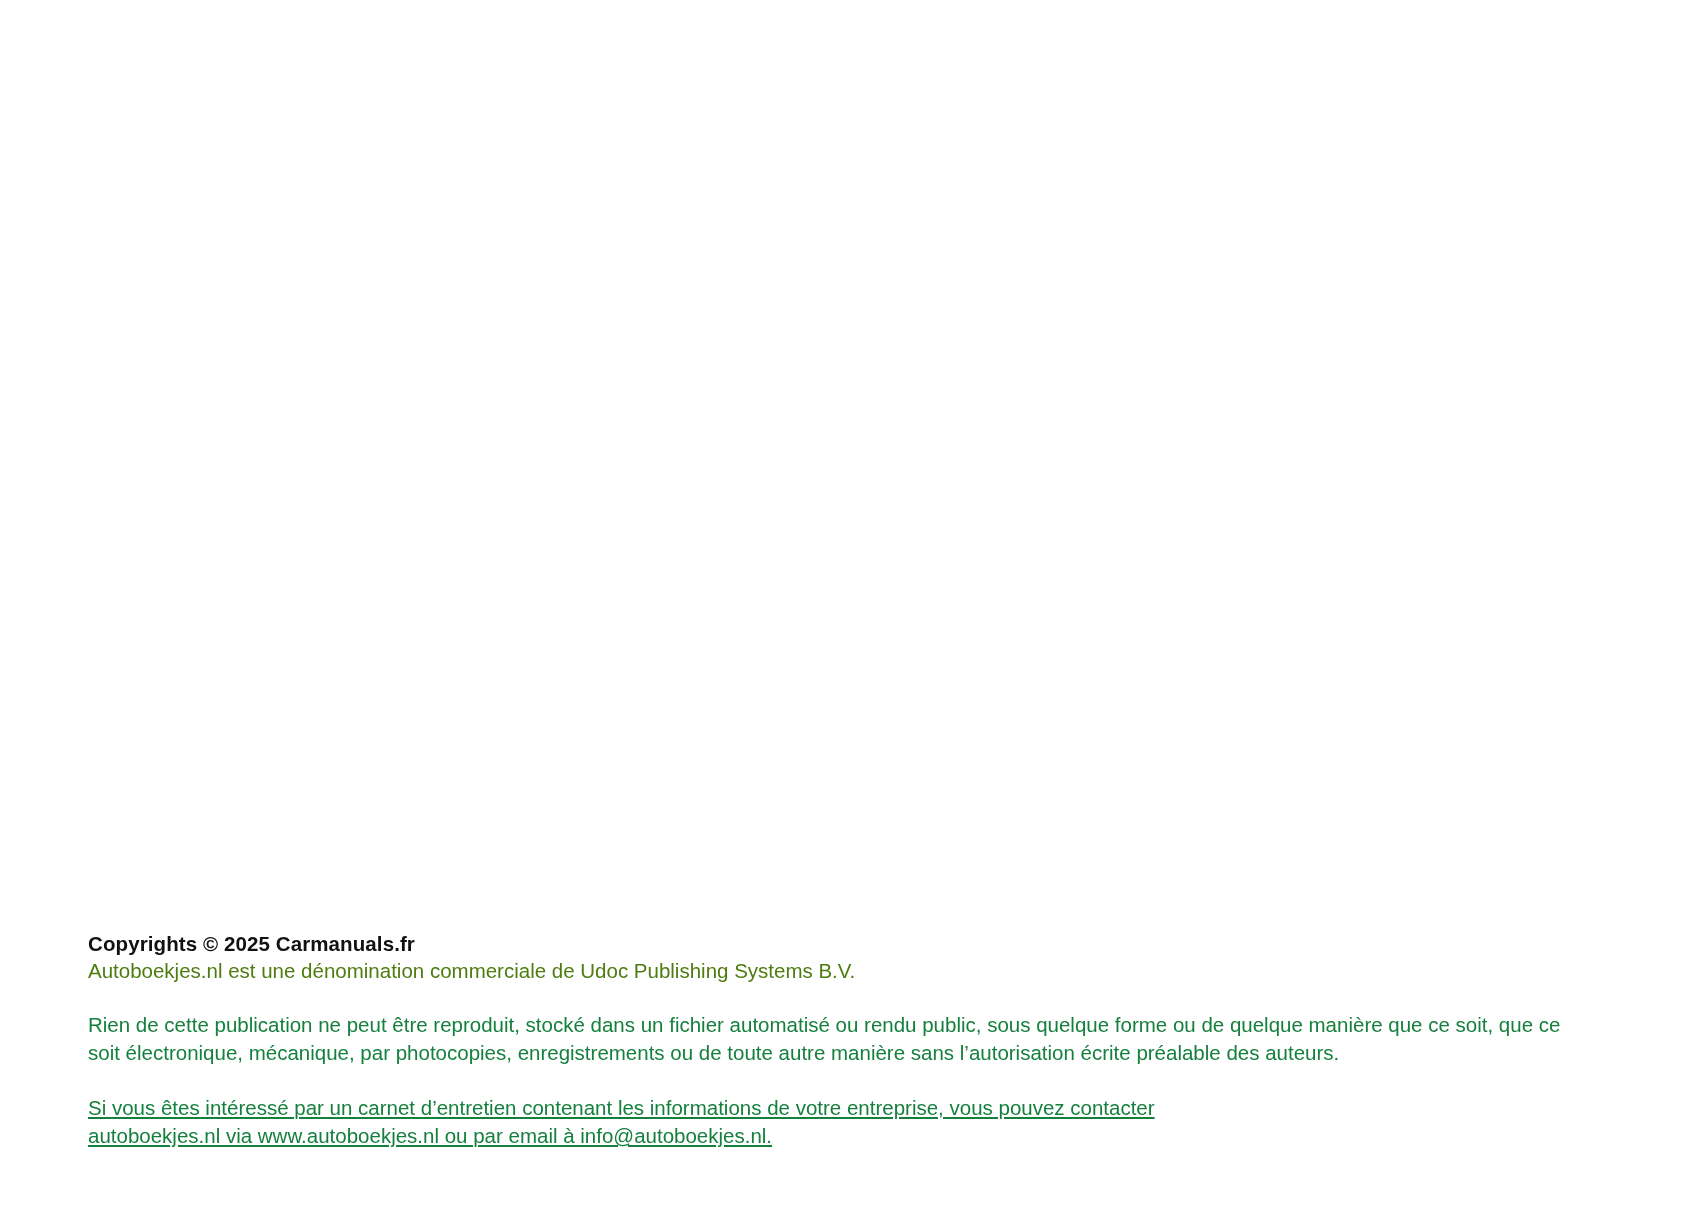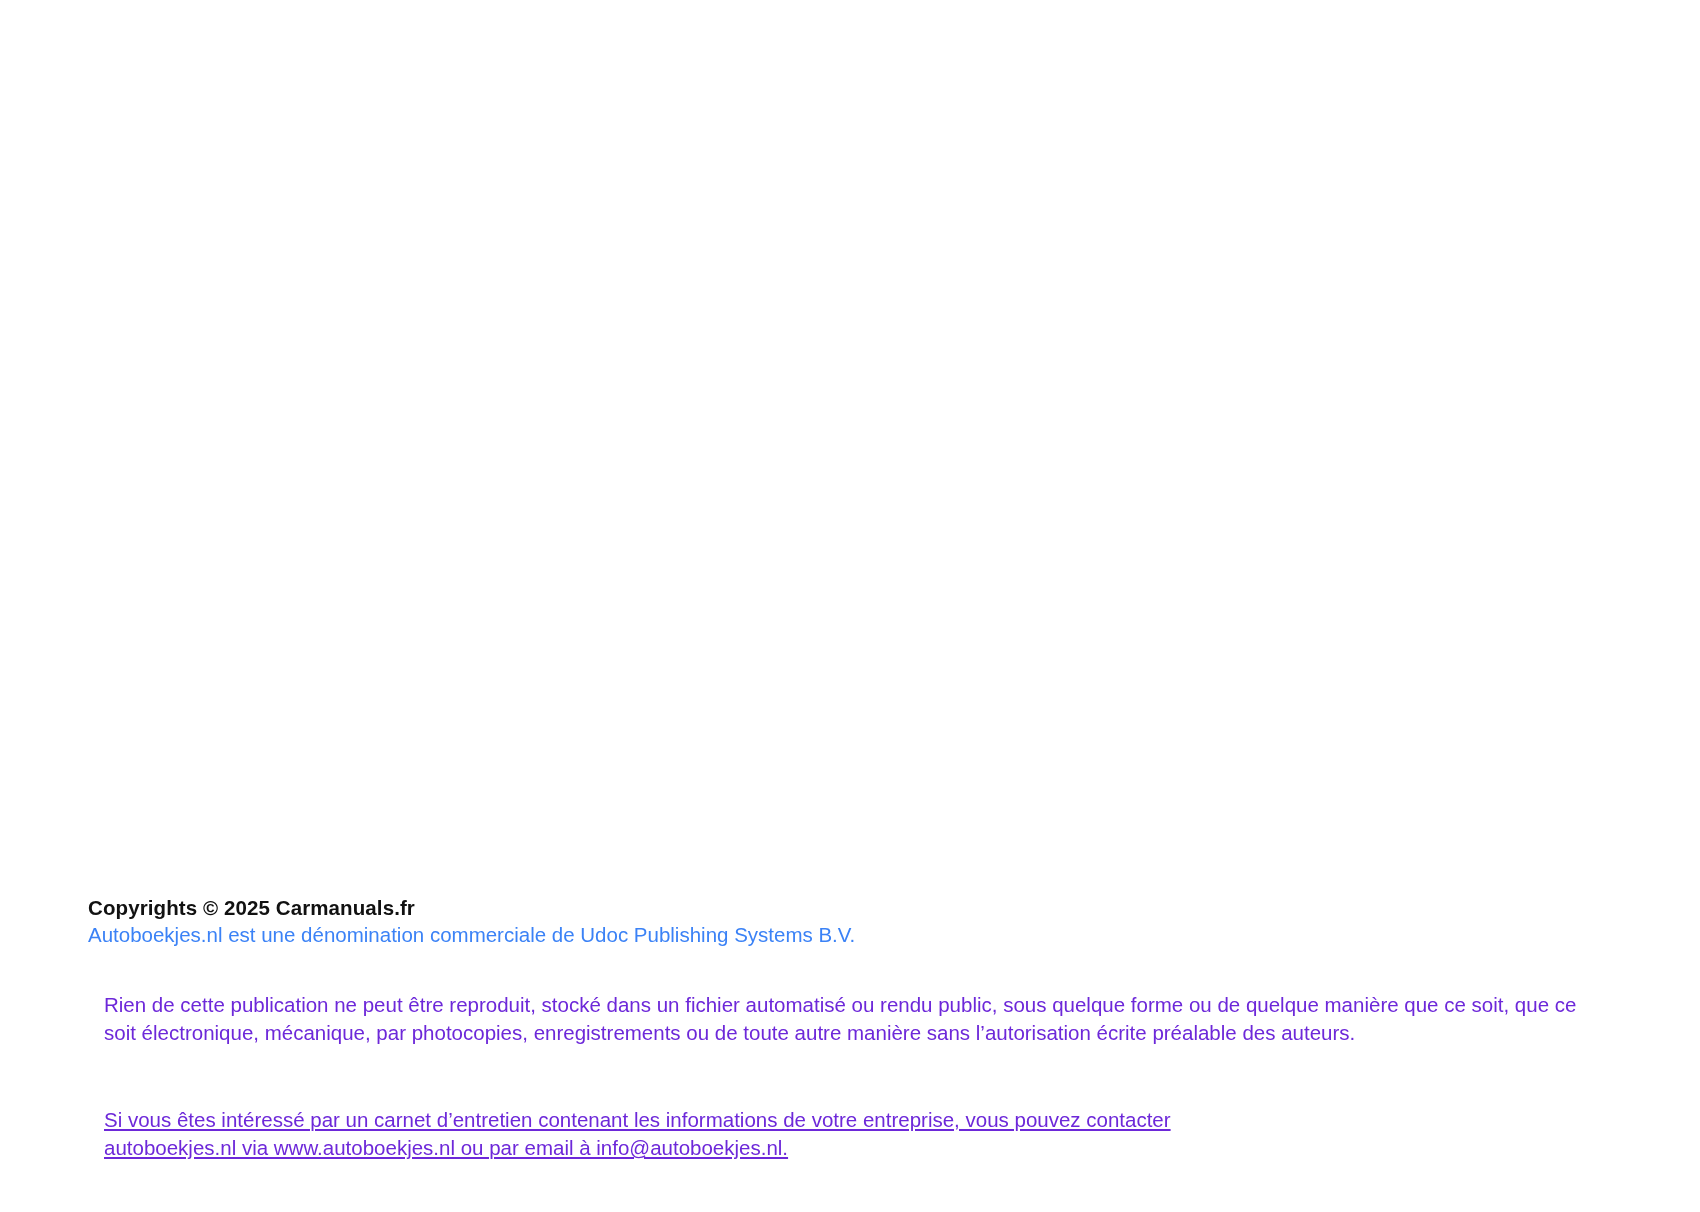--- a/index.html
+++ b/index.html
@@ -16,44 +16,44 @@
     overflow: hidden;
   }
   .page {
     position: absolute;
     inset: 0;
     background: #ffffff;
   }
   .copyright-block {
     position: absolute;
     left: 88px;
-    top: 894px;
+    top: 930px;
     width: 1500px;
   }
   .copyright-heading {
     font-size: 20.5px;
     font-weight: bold;
     line-height: 1.32;
     letter-spacing: 0.1px;
     color: #111111;
     margin: 0;
   }
   .copyright-subline {
     font-size: 20.5px;
     font-weight: normal;
     line-height: 1.33;
-    color: #3b82f6;
+    color: #4d7c0f;
     margin: 0;
   }
   .para {
     font-size: 20.5px;
     font-weight: normal;
     line-height: 1.36;
-    color: #6d28d9;
-    margin: 16px;
+    color: #15803d;
+    margin: 0;
     width: 1480px;
   }
   .gap-1 { height: 27px; }
   .gap-2 { height: 27px; }
   .para-narrow { width: 1200px; text-decoration: underline; }
 </style>
 </head>
 <body>
 
 <div class="page">

